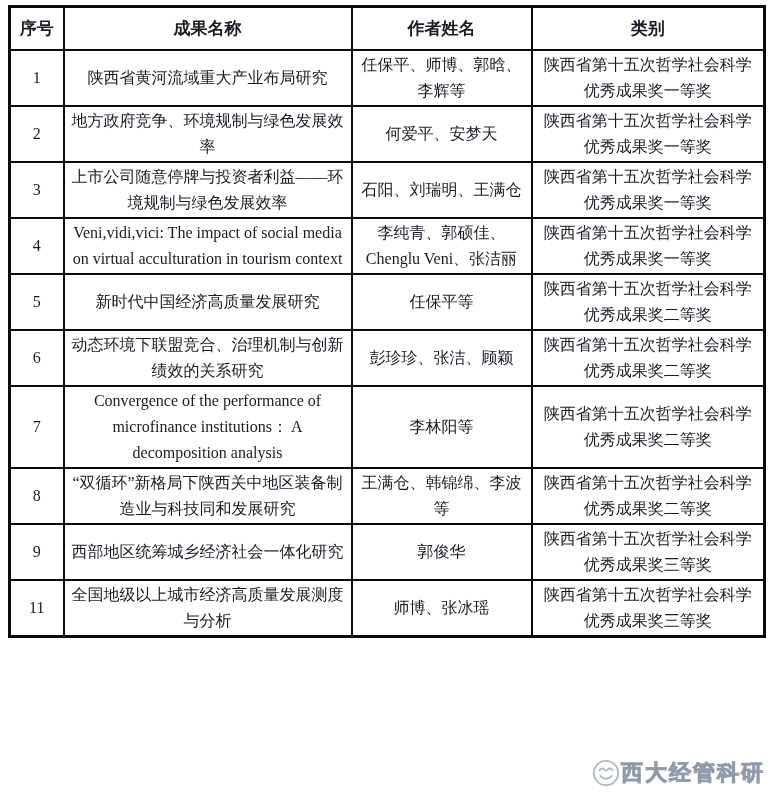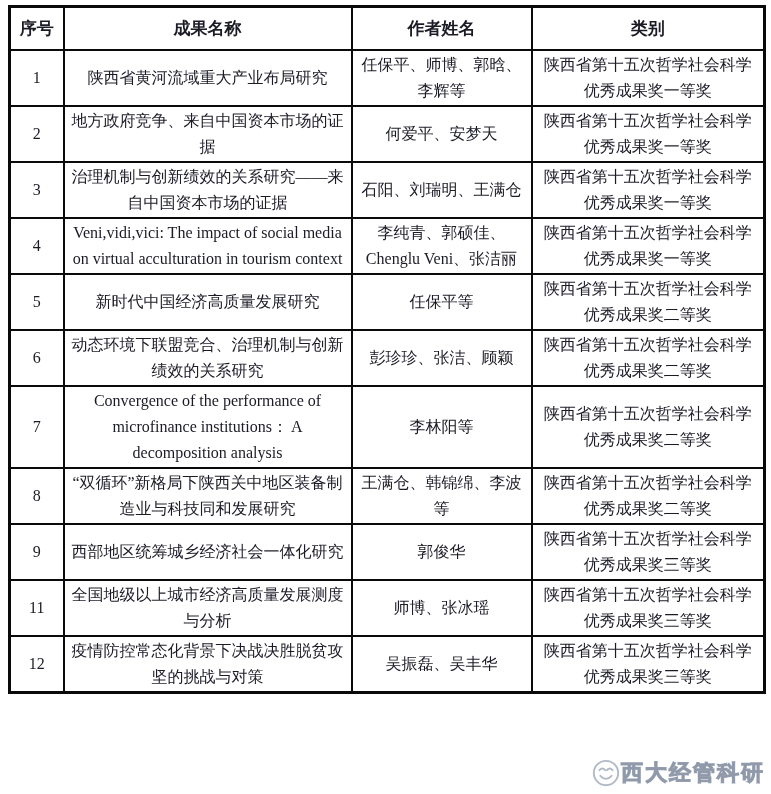--- a/index.html
+++ b/index.html
@@ -81,27 +81,27 @@
   </thead>
   <tbody id="rows-body">
       <tr>
         <td>1</td>
         <td>陕西省黄河流域重大产业布局研究</td>
         <td>任保平、师博、郭晗、李辉等</td>
         <td>陕西省第十五次哲学社会科学优秀成果奖一等奖</td>
       </tr>
       <tr>
         <td>2</td>
-        <td>地方政府竞争、来自中国资本市场的证据</td>
+        <td>地方政府竞争、环境规制与绿色发展效率</td>
         <td>何爱平、安梦天</td>
         <td>陕西省第十五次哲学社会科学优秀成果奖一等奖</td>
       </tr>
       <tr>
         <td>3</td>
-        <td>治理机制与创新绩效的关系研究——来自中国资本市场的证据</td>
+        <td>上市公司随意停牌与投资者利益——环境规制与绿色发展效率</td>
         <td>石阳、刘瑞明、王满仓</td>
         <td>陕西省第十五次哲学社会科学优秀成果奖一等奖</td>
       </tr>
       <tr>
         <td>4</td>
         <td>Veni,vidi,vici: The impact of social media on virtual acculturation in tourism context</td>
         <td>李纯青、郭硕佳、Chenglu Veni、张洁丽</td>
         <td>陕西省第十五次哲学社会科学优秀成果奖一等奖</td>
       </tr>
       <tr>
@@ -133,26 +133,20 @@
         <td>西部地区统筹城乡经济社会一体化研究</td>
         <td>郭俊华</td>
         <td>陕西省第十五次哲学社会科学优秀成果奖三等奖</td>
       </tr>
       <tr>
         <td>11</td>
         <td>全国地级以上城市经济高质量发展测度与分析</td>
         <td>师博、张冰瑶</td>
         <td>陕西省第十五次哲学社会科学优秀成果奖三等奖</td>
       </tr>
-      <tr>
-        <td>12</td>
-        <td>疫情防控常态化背景下决战决胜脱贫攻坚的挑战与对策</td>
-        <td>吴振磊、吴丰华</td>
-        <td>陕西省第十五次哲学社会科学优秀成果奖三等奖</td>
-      </tr>
     </tbody>
 </table>
 
 <div class="watermark">
   <svg width="30" height="30" viewBox="0 0 32 32" fill="none" stroke="#7e8ca0" stroke-width="2" stroke-linecap="round">
     <circle cx="16" cy="16" r="13"></circle>
     <path d="M9 13 q3 -3.5 6 0"></path>
     <path d="M17 13 q3 -3.5 6 0"></path>
     <path d="M10 19 q6 6.5 12 0"></path>
   </svg>

